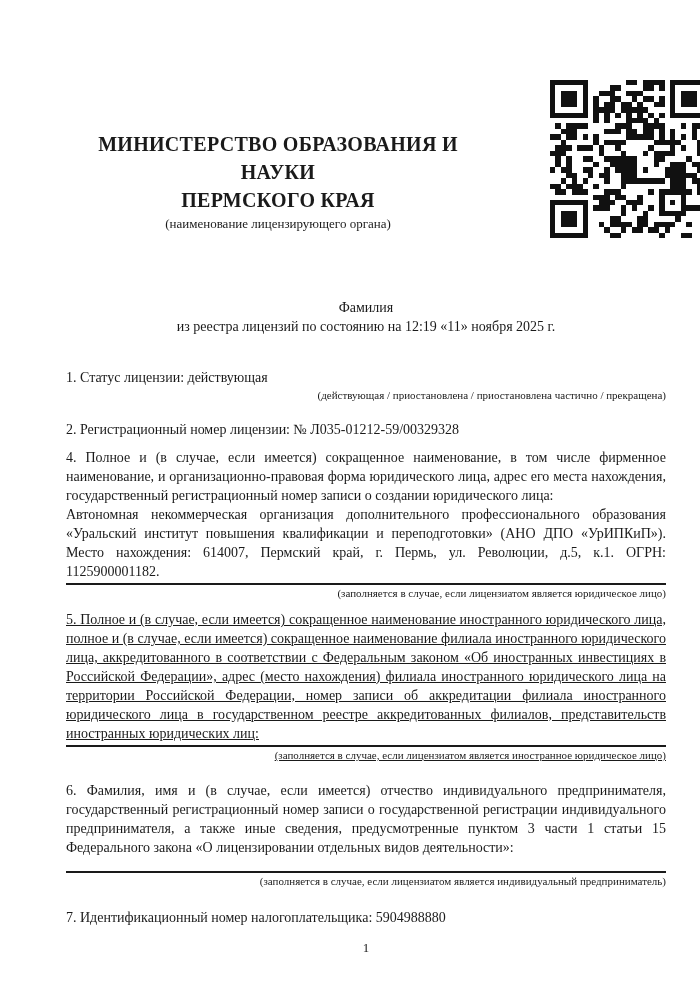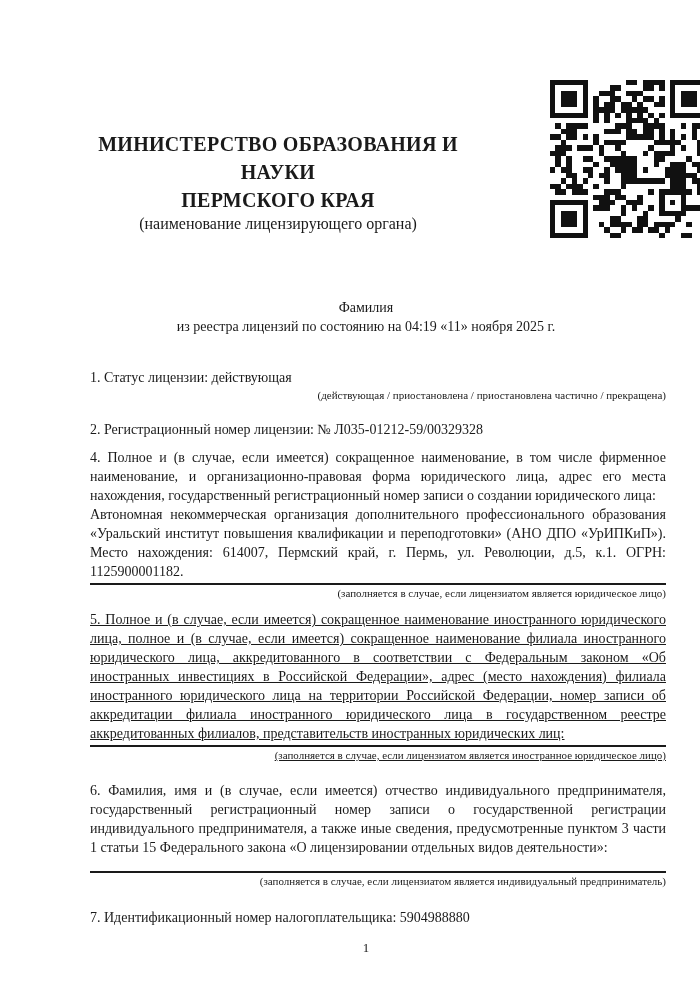--- a/index.html
+++ b/index.html
@@ -28,37 +28,37 @@
     width: 424px;
     text-align: center;
   }
   .ministry-name {
     font-size: 20px;
     line-height: 28px;
     font-weight: bold;
     letter-spacing: 0.3px;
   }
   .ministry-caption {
-    font-size: 16px;
+    font-size: 13px;
     line-height: 14px;
     margin-top: 3px;
   }
   .content {
     position: absolute;
     top: 0;
     left: 66px;
     width: 600px;
   }
   .doc-title {
     margin-top: 298px;
     text-align: center;
     font-size: 14px;
     line-height: 19px;
   }
-  .item { font-size: 14px; line-height: 19px; margin-left: 24px; }
+  .item { font-size: 14px; line-height: 19px; }
   .item p { margin: 0; text-align: justify; }
   .item .single { text-align: left; }
   .item-caption {
     font-size: 11px;
     line-height: 14px;
     text-align: right;
     margin-top: 1px;
   }
   .rule {
     border-top: 2px solid #1a1a1a;
@@ -504,21 +504,21 @@
   <div class="ministry">
     <div class="ministry-name">МИНИСТЕРСТВО ОБРАЗОВАНИЯ И НАУКИ</div>
     <div class="ministry-name">ПЕРМСКОГО КРАЯ</div>
     <div class="ministry-caption">(наименование лицензирующего органа)</div>
   </div>
 
   <div class="content">
 
     <div class="doc-title">
       <div>Фамилия</div>
-      <div>из реестра лицензий по состоянию на 04:19 «11» ноября 2025 г.</div>
+      <div>из реестра лицензий по состоянию на 12:19 «11» ноября 2025 г.</div>
     </div>
 
     <div class="item mt32">
       <p class="single">1. Статус лицензии: действующая</p>
       <div class="item-caption">(действующая / приостановлена / приостановлена частично / прекращена)</div>
     </div>
 
     <div class="item mt18">
       <p class="single">2. Регистрационный номер лицензии: № Л035-01212-59/00329328</p>
     </div>

